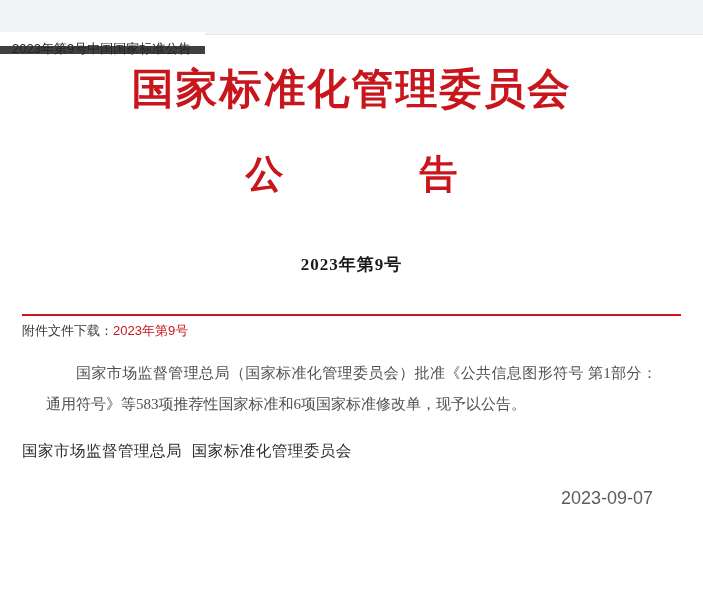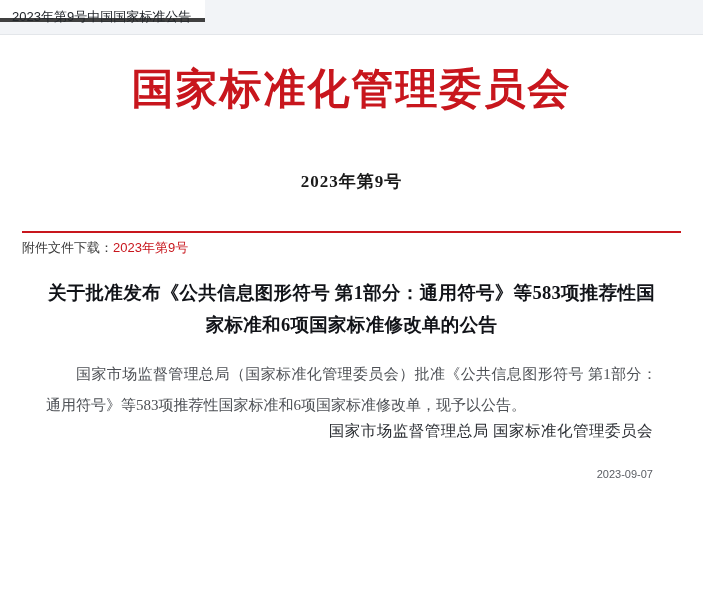--- a/index.html
+++ b/index.html
@@ -24,23 +24,24 @@
   }
   .tab {
     display: inline-block;
     height: 22px;
     line-height: 33px;
     padding: 0 14px 0 12px;
     font-family: "Liberation Sans", sans-serif;
     font-size: 13px;
     color: #22262b;
     background: #ffffff;
-    border-bottom: 4px solid #404040;
+    border-bottom: 8px solid #404040;
     box-sizing: border-box;
     white-space: nowrap;
+    margin-top: 32px;
   }
 
   
   .doc {
     padding: 0 22px;
     box-sizing: border-box;
   }
 
   .main-title {
     margin-top: 28px;
@@ -108,57 +109,58 @@
     margin-top: 18px;
     padding: 0 24px;
     font-size: 15px;
     color: #4d5055;
     line-height: 2.05;
     text-align: justify;
     text-indent: 2em;
   }
 
   .signature {
+    margin-top: 22px;
     padding-right: 28px;
-    text-align: right;
     font-size: 15.5px;
     color: #2b2e33;
     letter-spacing: 0.5px;
+    font-family: Liberation Mono, monospace;
   }
 
   .date {
     margin-top: 26px;
     padding-right: 28px;
     text-align: right;
-    font-size: 11px;
+    font-size: 18px;
     color: #5a5d63;
     font-family: "Liberation Sans", sans-serif;
   }
 </style>
 </head>
 <body>
 
 <div class="tabbar">
   <div class="tab">2023年第9号中国国家标准公告</div>
 </div>
 
 <div class="doc">
 
   <div class="main-title">国家标准化管理委员会</div>
 
+  <div class="sub-title">公　　告</div>
 
   <div class="issue-no">2023年第9号</div>
 
   <div class="rule"></div>
 
   <div class="attach">
     <span class="attach-label">附件文件下载：</span><a class="attach-link">2023年第9号</a>
   </div>
 
-  <div class="headline">关于批准发布《公共信息图形符号 第1部分：通用符号》等583项推荐性国家标准和6项国家标准修改单的公告</div>
 
   <div class="para">国家市场监督管理总局（国家标准化管理委员会）批准《公共信息图形符号 第1部分：通用符号》等583项推荐性国家标准和6项国家标准修改单，现予以公告。</div>
 
   <div class="signature">国家市场监督管理总局 国家标准化管理委员会</div>
 
   <div class="date">2023-09-07</div>
 
 </div>
 
 </body></html>

